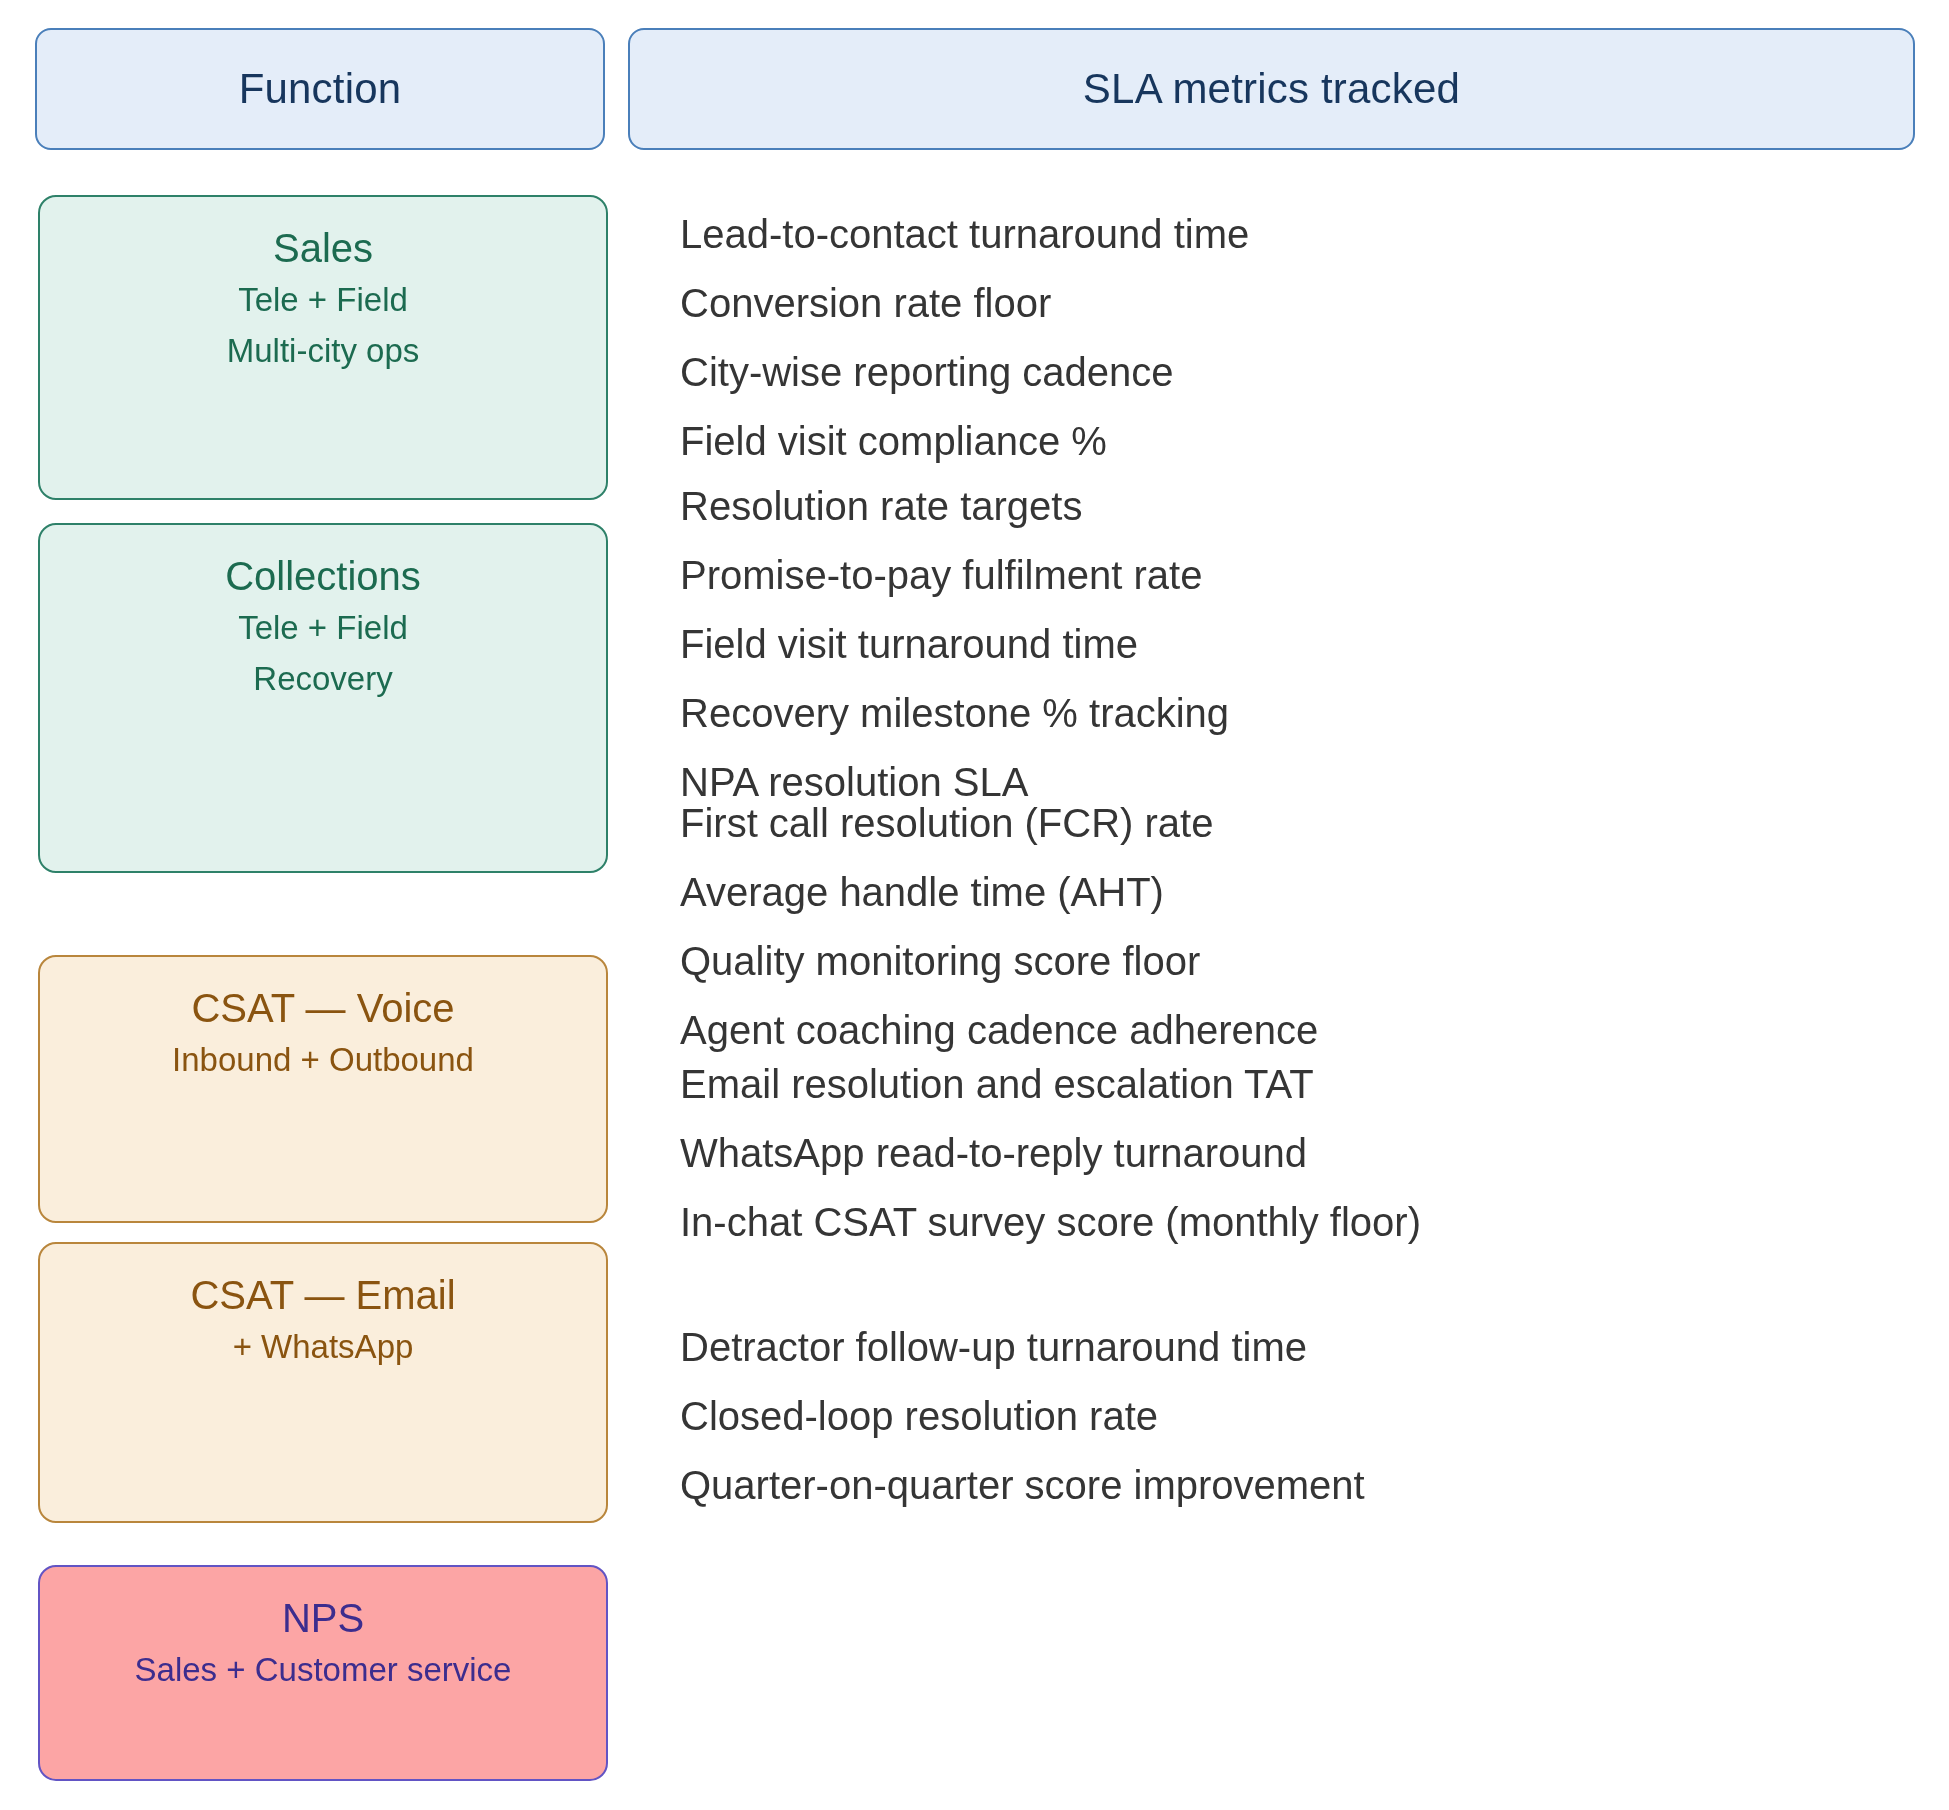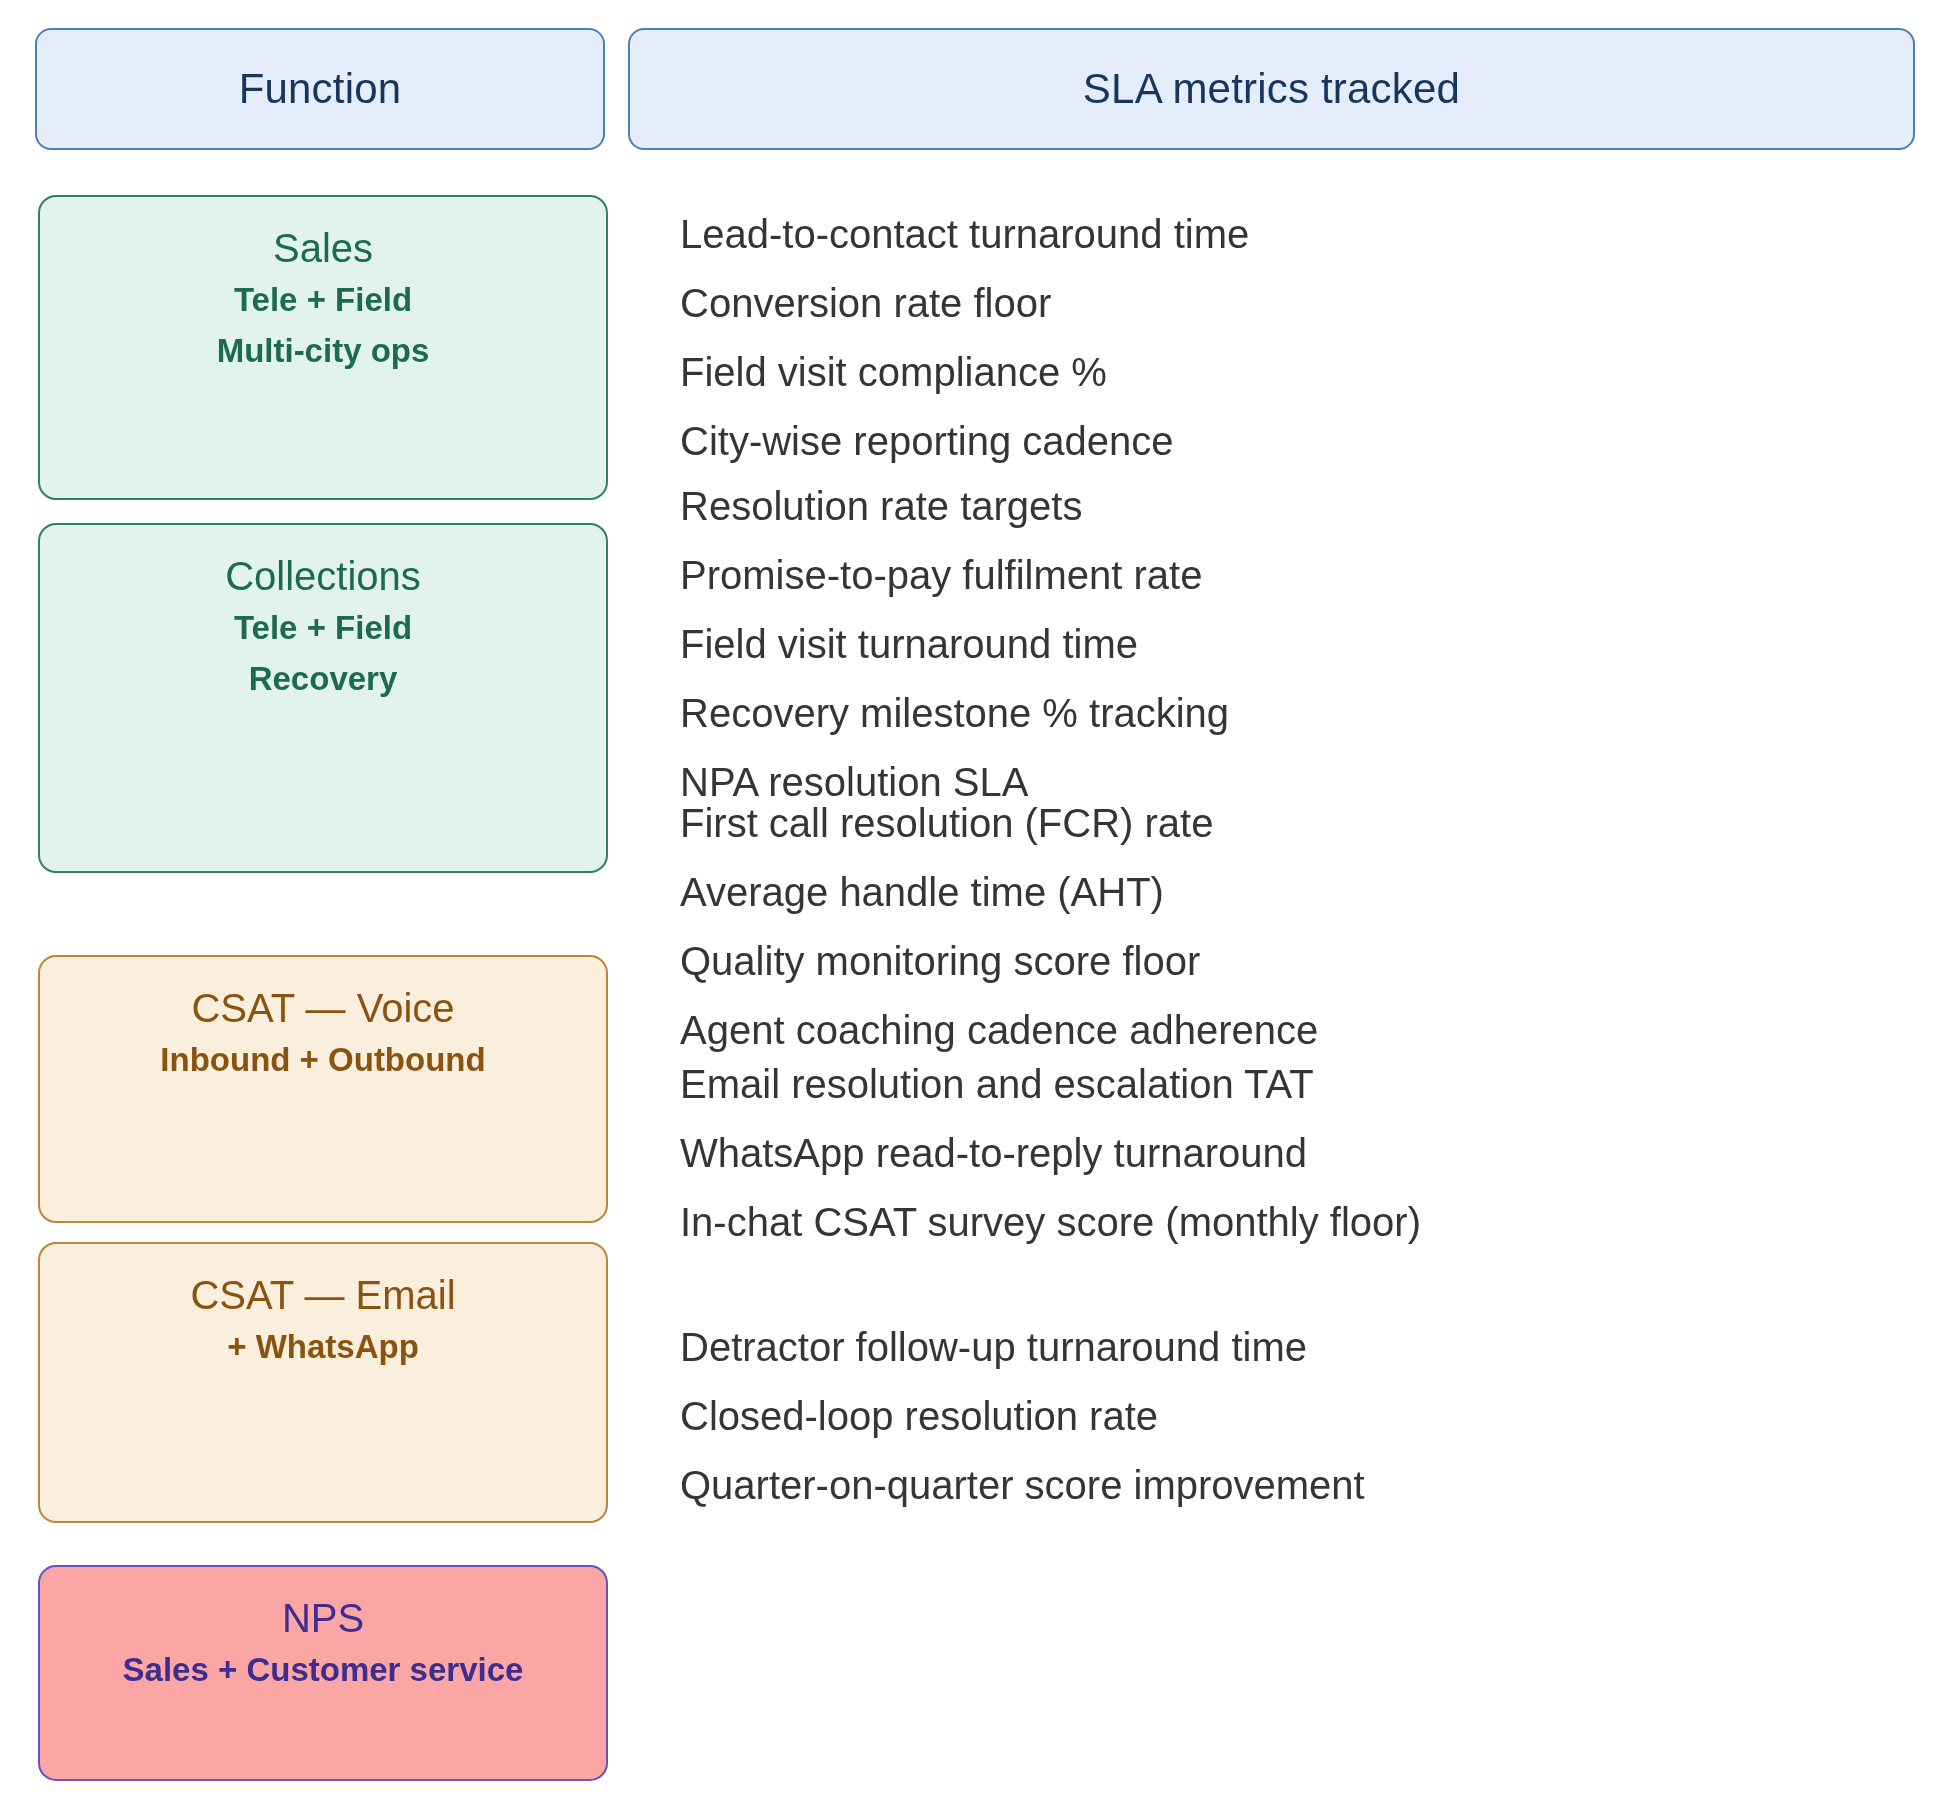--- a/index.html
+++ b/index.html
@@ -61,21 +61,21 @@
   .fcard .title {
     font-size: 40px;
     line-height: 1.28;
     font-weight: 400;
     text-align: center;
     white-space: nowrap;
   }
   .fcard .sub {
     font-size: 33px;
     line-height: 1.55;
-    font-weight: 700;
+    font-weight: 400;
     white-space: nowrap;
   }
 
   
   .theme-green  { background: #e2f2ed; border-color: #2e8169; }
   .theme-green  .title, .theme-green .sub { color: #1c6b50; }
 
   .theme-orange { background: #faeedc; border-color: #b9863c; }
   .theme-orange .title, .theme-orange .sub { color: #8a5410; }
 
@@ -120,22 +120,22 @@
   <div id="hdr-function" class="hdr">Function</div>
 
   <div id="card-sales" class="fcard theme-green">
     <div class="title">Sales</div>
     <div class="sub">Tele + Field</div>
     <div class="sub">Multi-city ops</div>
   </div>
   <div id="metrics-sales" class="mlist">
     <div class="mrow">Lead-to-contact turnaround time</div>
     <div class="mrow">Conversion rate floor</div>
+    <div class="mrow">City-wise reporting cadence</div>
     <div class="mrow">Field visit compliance %</div>
-    <div class="mrow">City-wise reporting cadence</div>
   </div>
 
   <div id="card-collections" class="fcard theme-green">
     <div class="title">Collections</div>
     <div class="sub">Tele + Field</div>
     <div class="sub">Recovery</div>
   </div>
   <div id="metrics-collections" class="mlist">
     <div class="mrow">Resolution rate targets</div>
     <div class="mrow">Promise-to-pay fulfilment rate</div>

